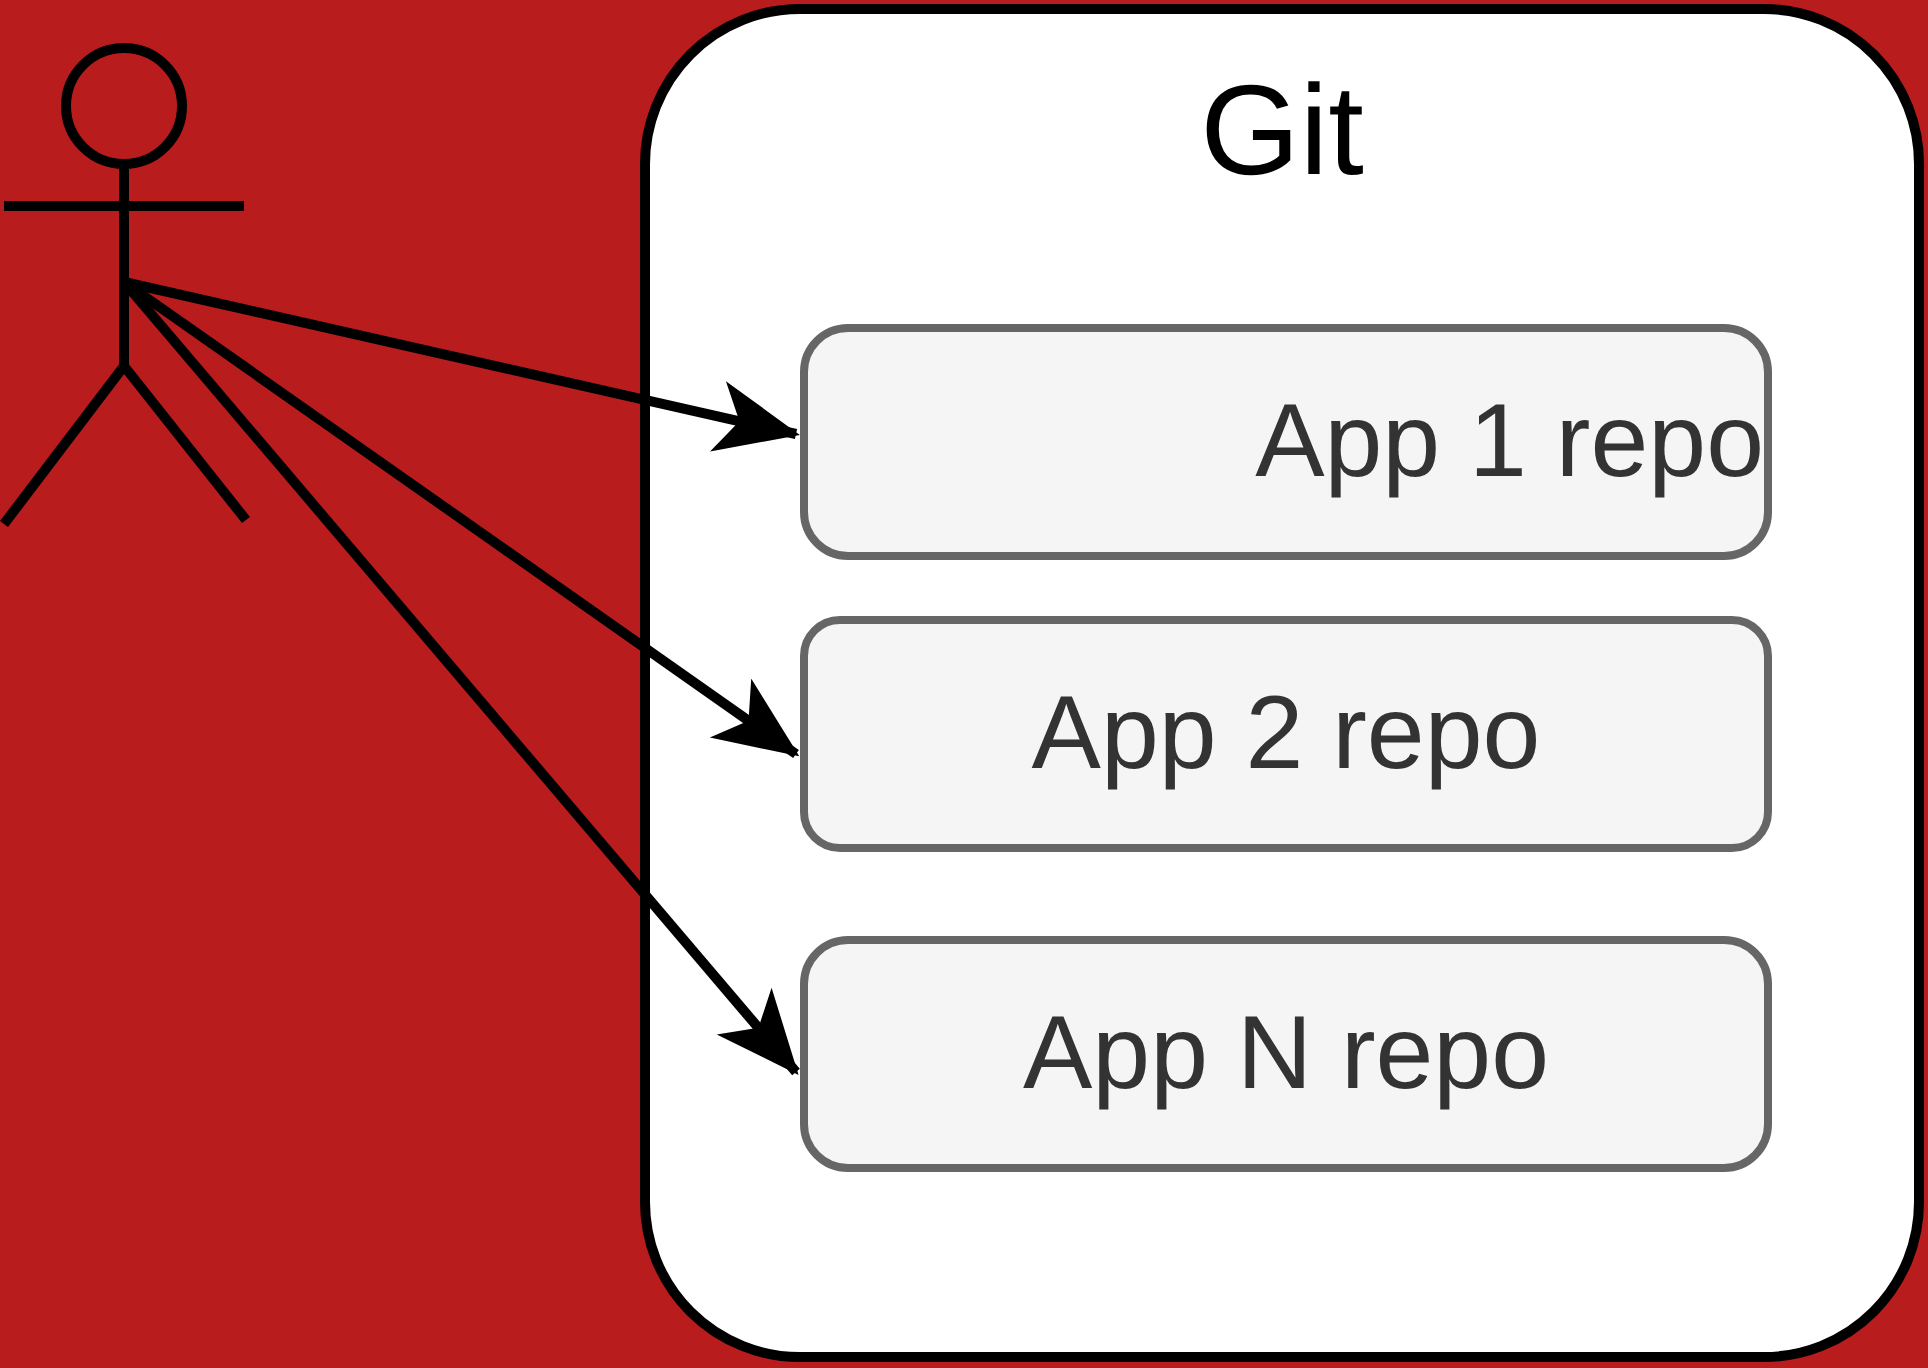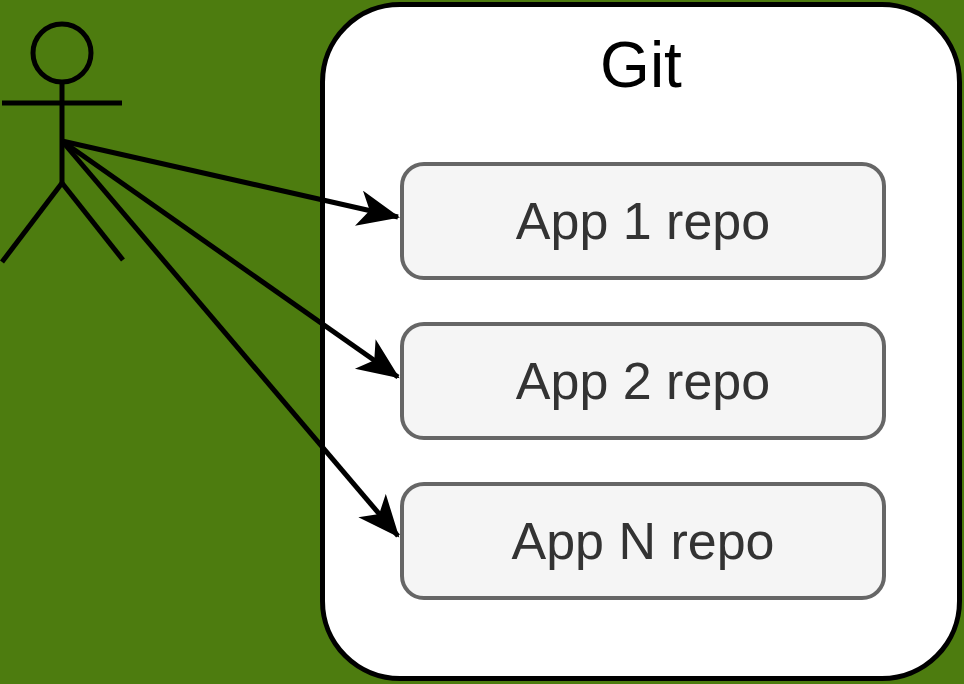--- a/index.html
+++ b/index.html
@@ -5,21 +5,21 @@
   html, body {
     margin: 0;
     padding: 0;
     background: #ffffff;
     font-family: "Liberation Sans", sans-serif;
   }
   .canvas {
     position: relative;
     width: 964px;
     height: 684px;
-    background: #4d7c0f;
+    background: #b91c1c;
     overflow: hidden;
   }
   
   .git-container {
     position: absolute;
     left: 320px;
     top: 2px;
     width: 642px;
     height: 679px;
     box-sizing: border-box;
@@ -51,23 +51,23 @@
     display: flex;
     align-items: center;
     justify-content: center;
     z-index: 2;
   }
   .repo-box .repo-label {
     font-size: 52px;
     color: #333333;
     white-space: nowrap;
   }
-  .repo-1 { top: 162px; }
-  .repo-2 { top: 322px; }
-  .repo-3 { top: 482px; }
+  .repo-1 { top: 162px; justify-content: flex-end; }
+  .repo-2 { top: 308px; border-radius: 20px; }
+  .repo-3 { top: 468px; }
   
   .actor-label {
     position: absolute;
     left: 10px;
     top: 288px;
     font-size: 62px;
     line-height: 66px;
     color: #000000;
     z-index: 2;
   }

